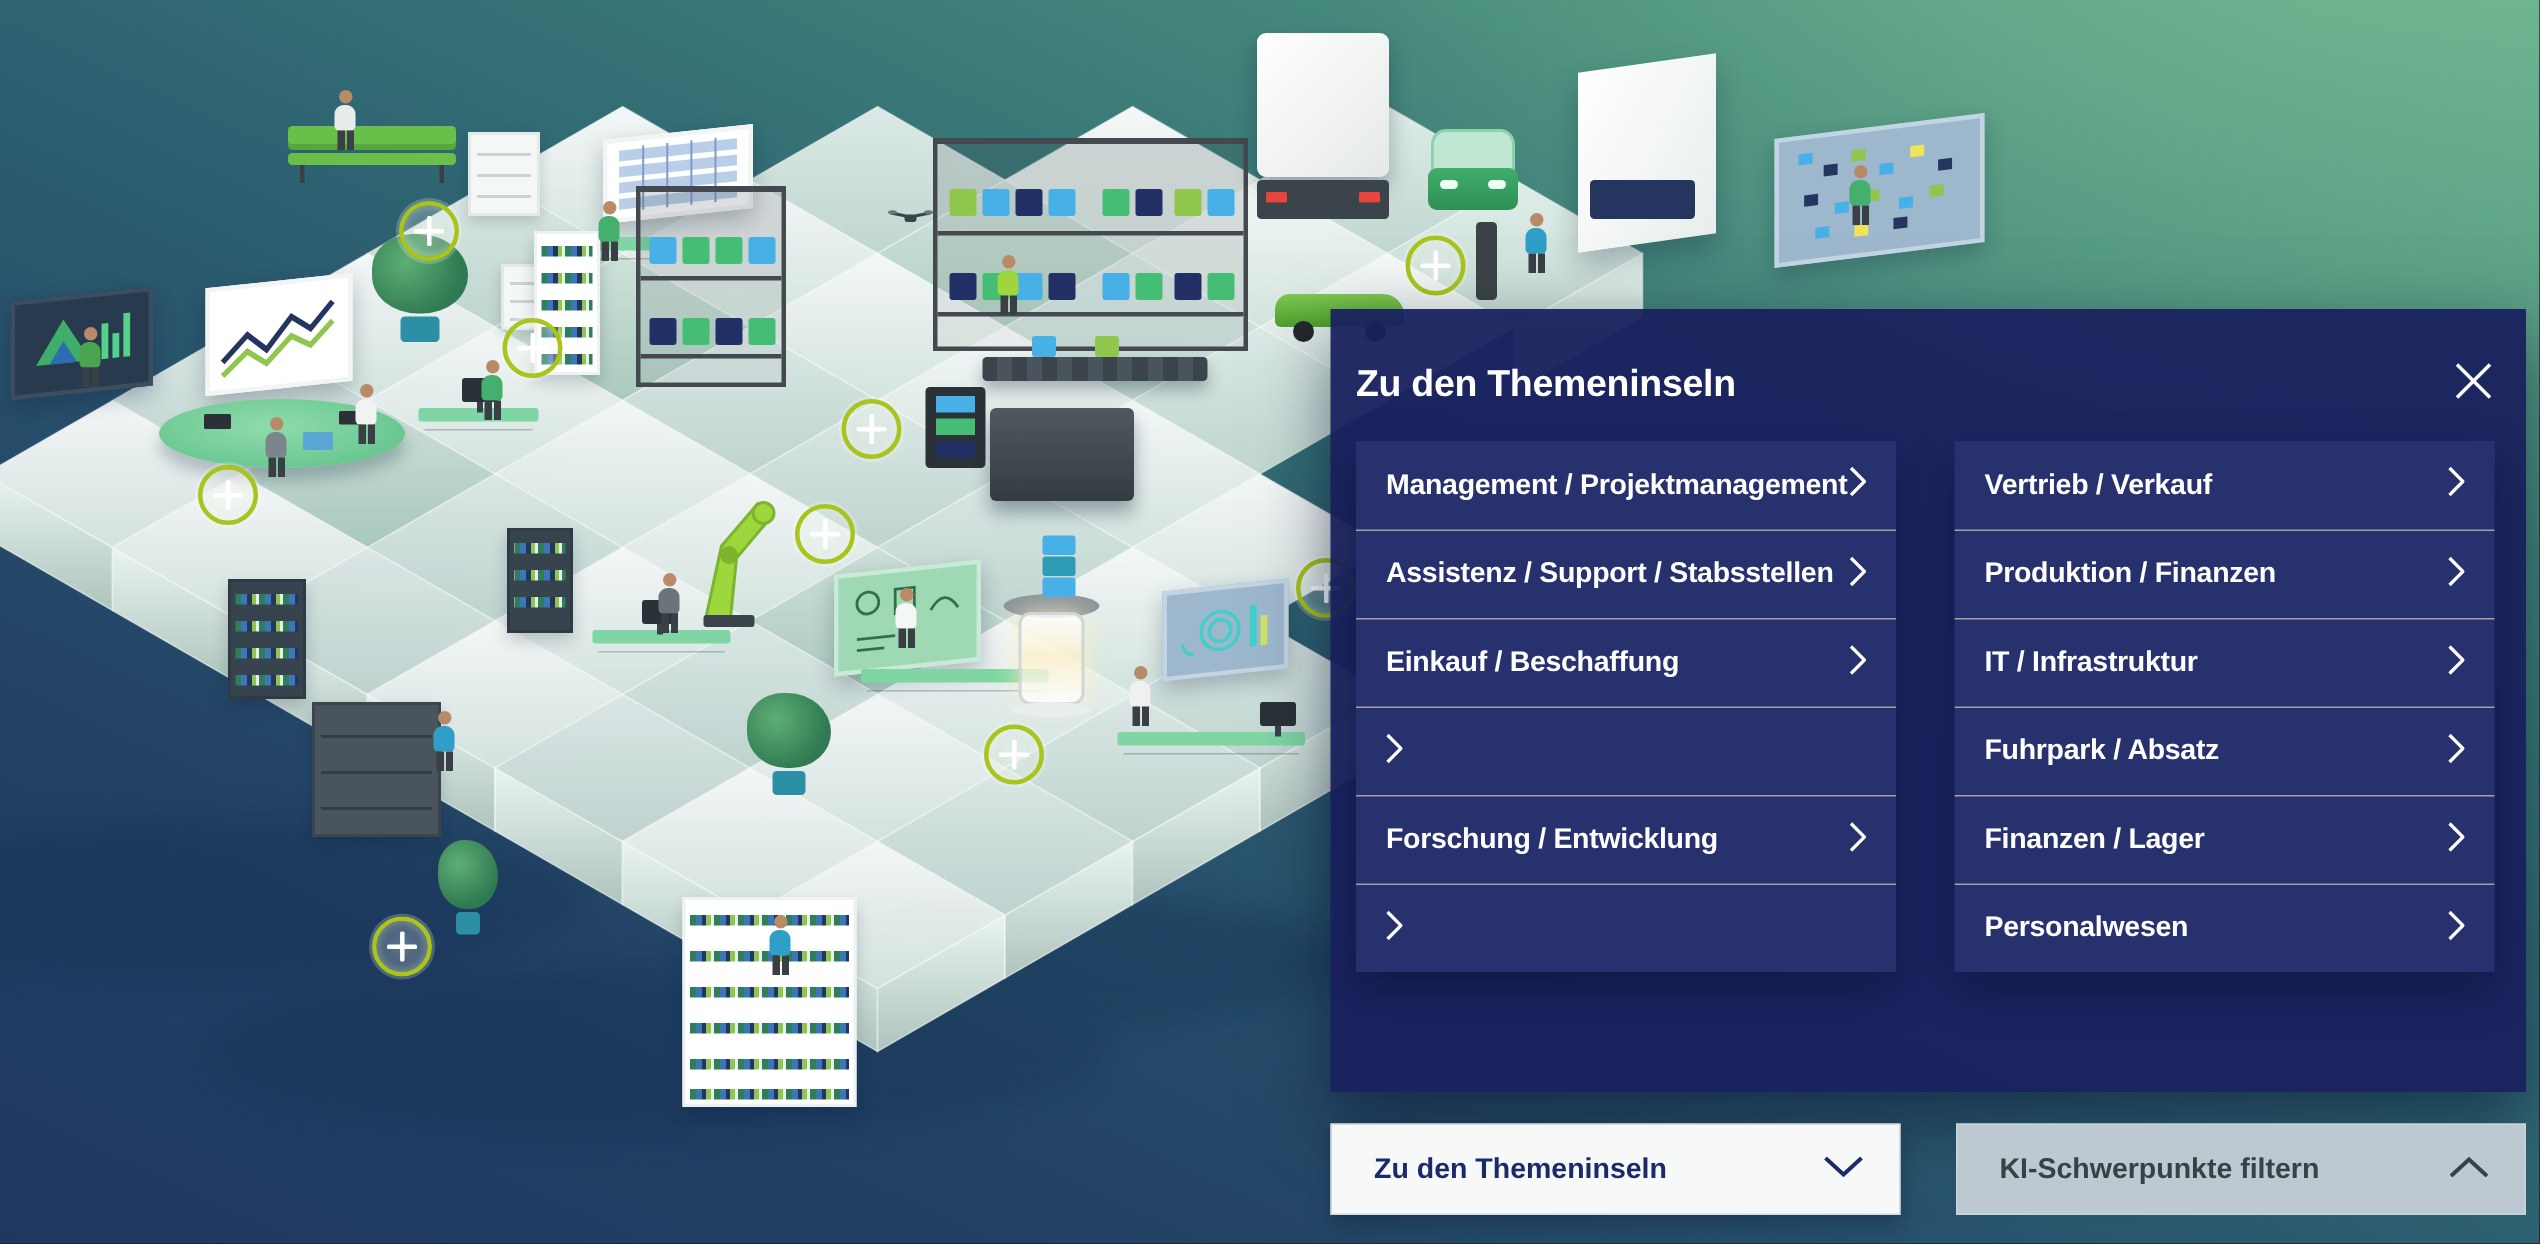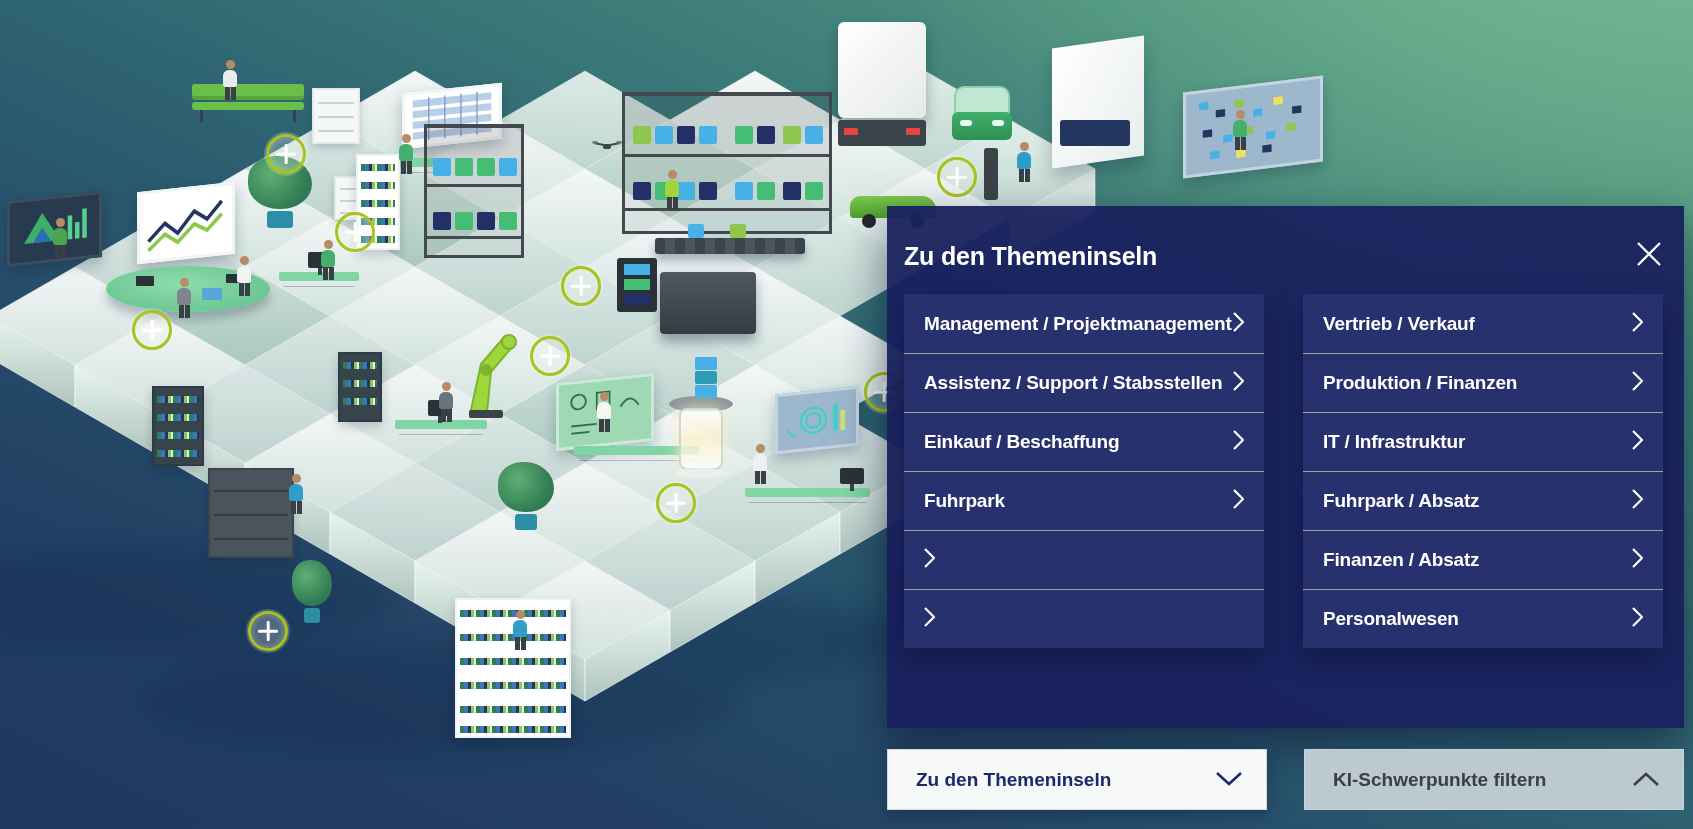--- a/index.html
+++ b/index.html
@@ -513,26 +513,26 @@
                 <path d="M1 1 L10 10 L1 19" fill="none" stroke="#fff" stroke-width="2.2"></path>
               </svg></span>
           </div>
         <div class="menu-item">
             <span class="lbl">Einkauf / Beschaffung</span>
             <span><svg width="11" height="20" viewBox="0 0 11 20">
                 <path d="M1 1 L10 10 L1 19" fill="none" stroke="#fff" stroke-width="2.2"></path>
               </svg></span>
           </div>
         <div class="menu-item">
-            <span class="lbl">Fuhrpark</span>
-            <span><svg width="11" height="20" viewBox="0 0 11 20">
-                <path d="M1 1 L10 10 L1 19" fill="none" stroke="#fff" stroke-width="2.2"></path>
-              </svg></span>
-          </div>
-        <div class="menu-item">
+            <span><svg width="11" height="20" viewBox="0 0 11 20">
+                <path d="M1 1 L10 10 L1 19" fill="none" stroke="#fff" stroke-width="2.2"></path>
+              </svg></span>
+          </div>
+        <div class="menu-item">
+            <span class="lbl">Forschung / Entwicklung</span>
             <span><svg width="11" height="20" viewBox="0 0 11 20">
                 <path d="M1 1 L10 10 L1 19" fill="none" stroke="#fff" stroke-width="2.2"></path>
               </svg></span>
           </div>
         <div class="menu-item">
             <span><svg width="11" height="20" viewBox="0 0 11 20">
                 <path d="M1 1 L10 10 L1 19" fill="none" stroke="#fff" stroke-width="2.2"></path>
               </svg></span>
           </div>
       </div>
@@ -555,21 +555,21 @@
                 <path d="M1 1 L10 10 L1 19" fill="none" stroke="#fff" stroke-width="2.2"></path>
               </svg></span>
           </div>
         <div class="menu-item">
             <span class="lbl">Fuhrpark / Absatz</span>
             <span><svg width="11" height="20" viewBox="0 0 11 20">
                 <path d="M1 1 L10 10 L1 19" fill="none" stroke="#fff" stroke-width="2.2"></path>
               </svg></span>
           </div>
         <div class="menu-item">
-            <span class="lbl">Finanzen / Absatz</span>
+            <span class="lbl">Finanzen / Lager</span>
             <span><svg width="11" height="20" viewBox="0 0 11 20">
                 <path d="M1 1 L10 10 L1 19" fill="none" stroke="#fff" stroke-width="2.2"></path>
               </svg></span>
           </div>
         <div class="menu-item">
             <span class="lbl">Personalwesen</span>
             <span><svg width="11" height="20" viewBox="0 0 11 20">
                 <path d="M1 1 L10 10 L1 19" fill="none" stroke="#fff" stroke-width="2.2"></path>
               </svg></span>
           </div>

